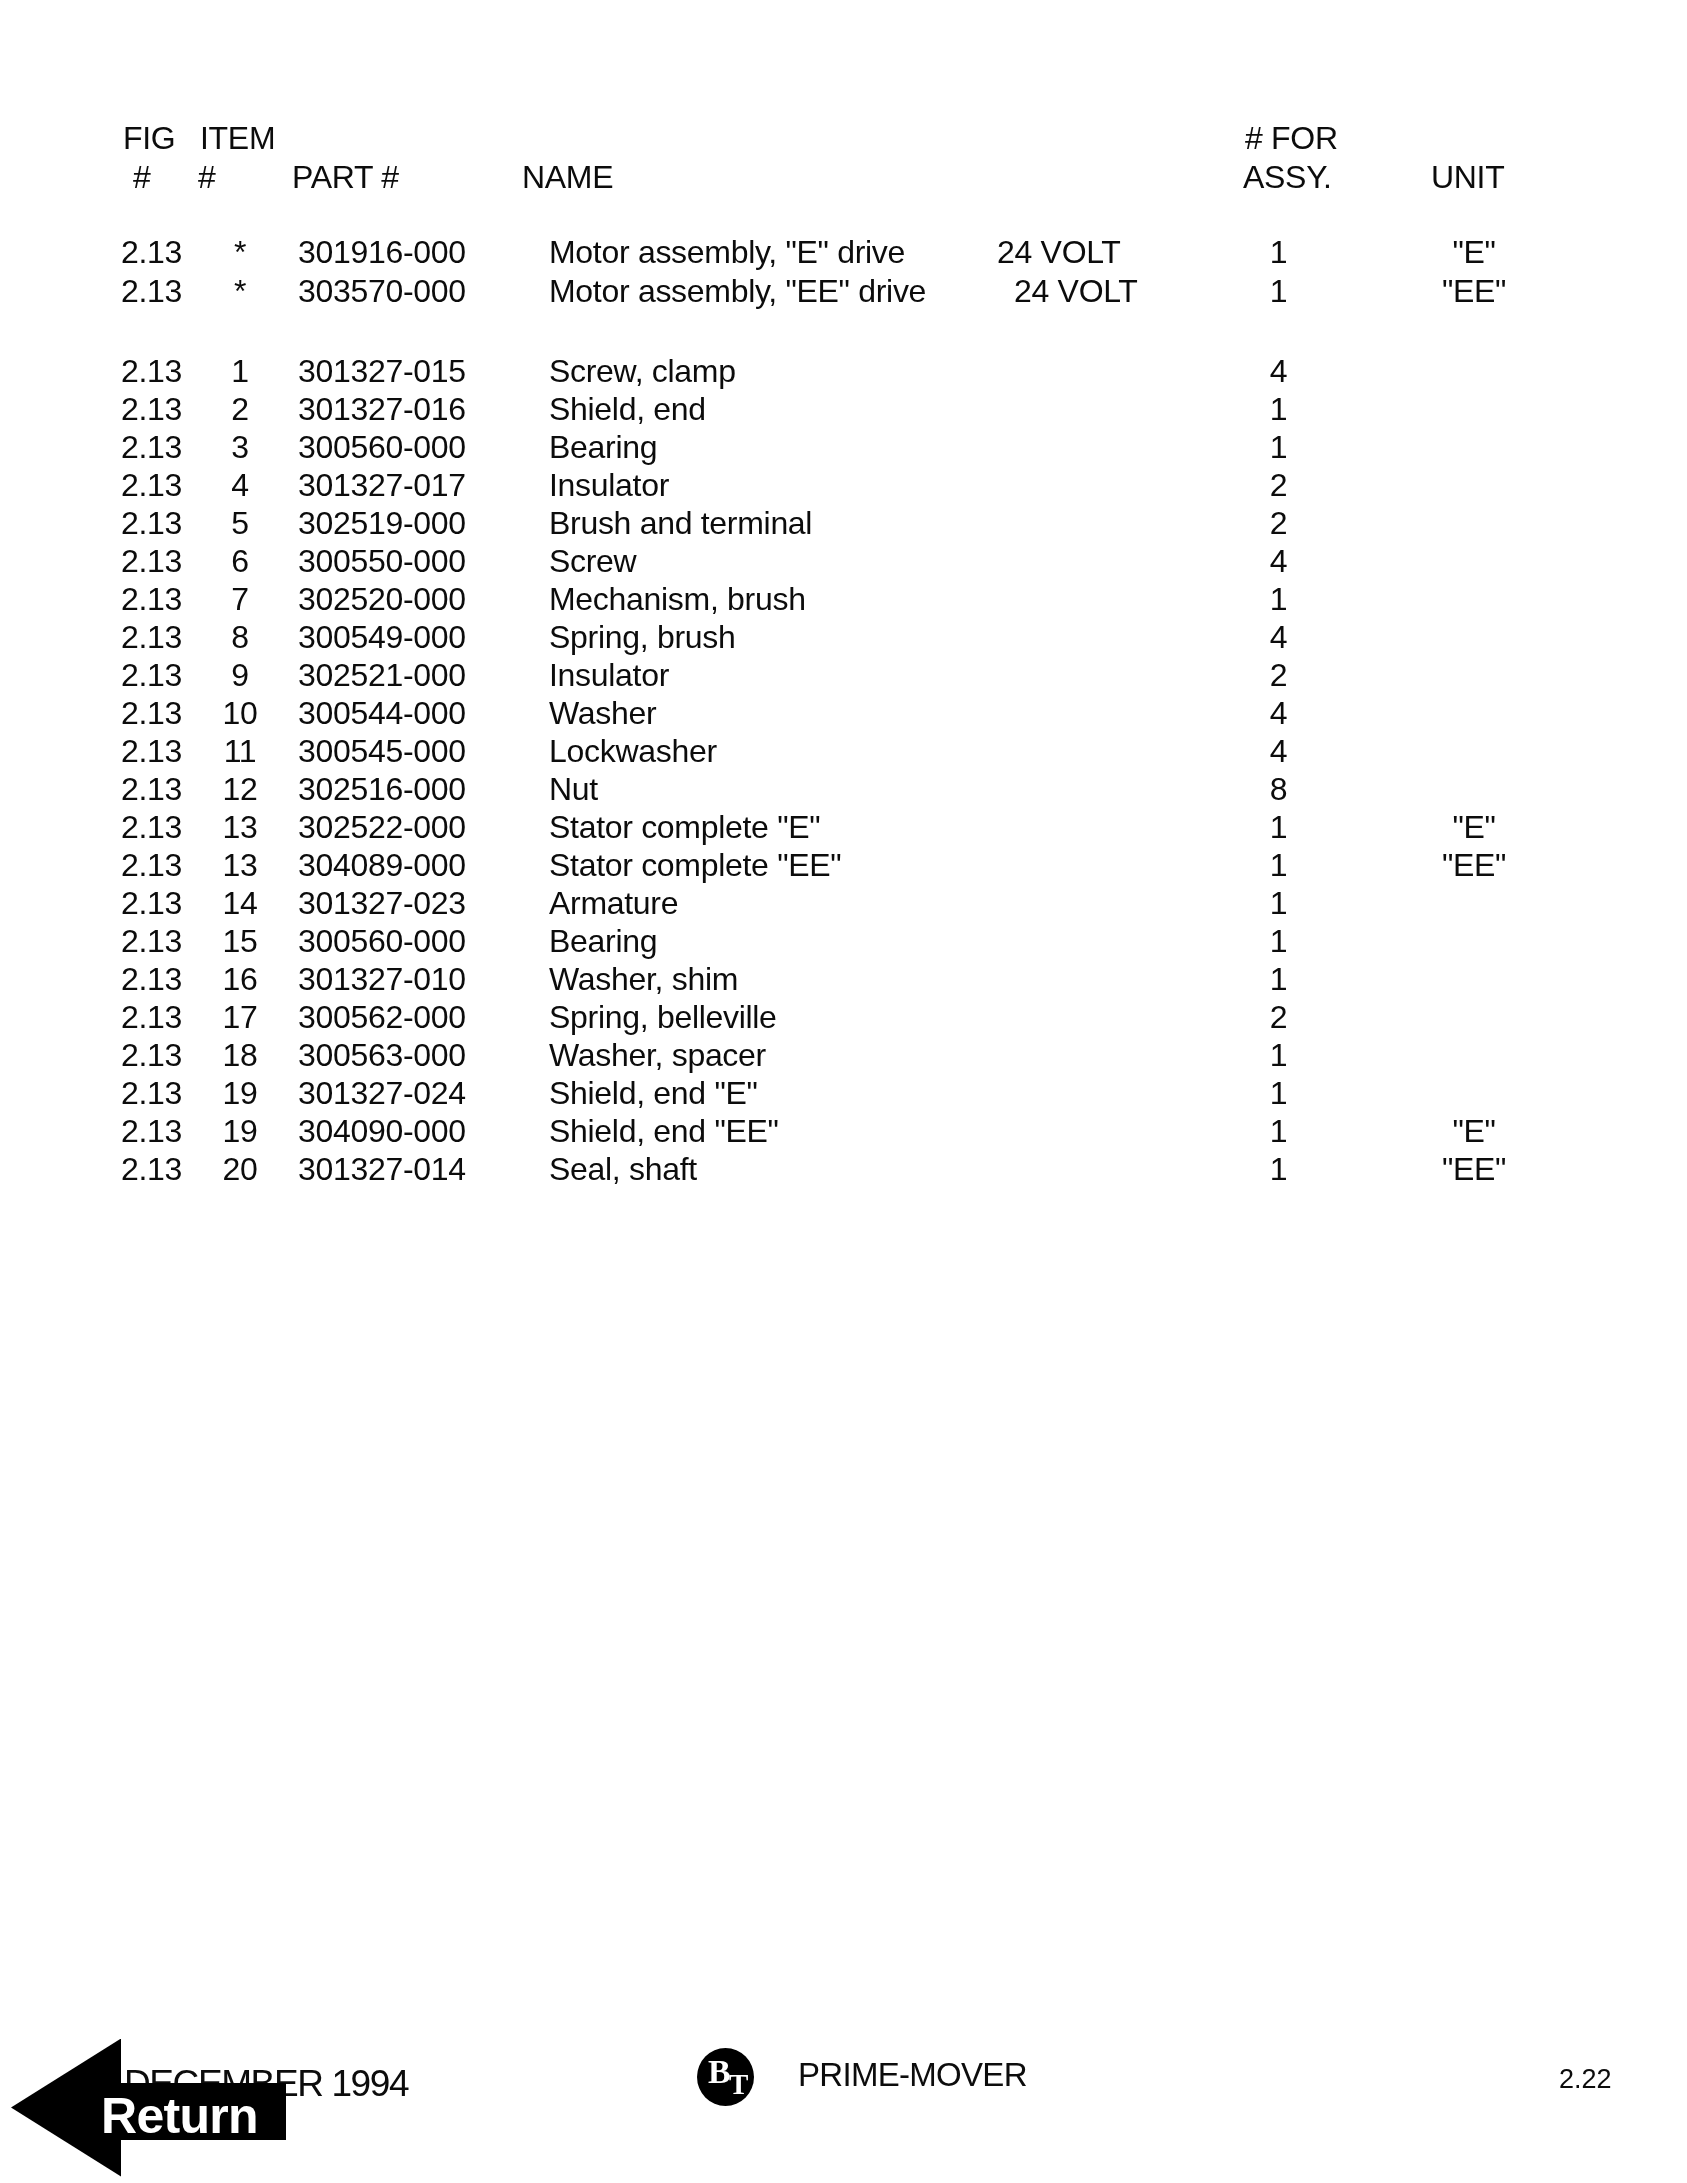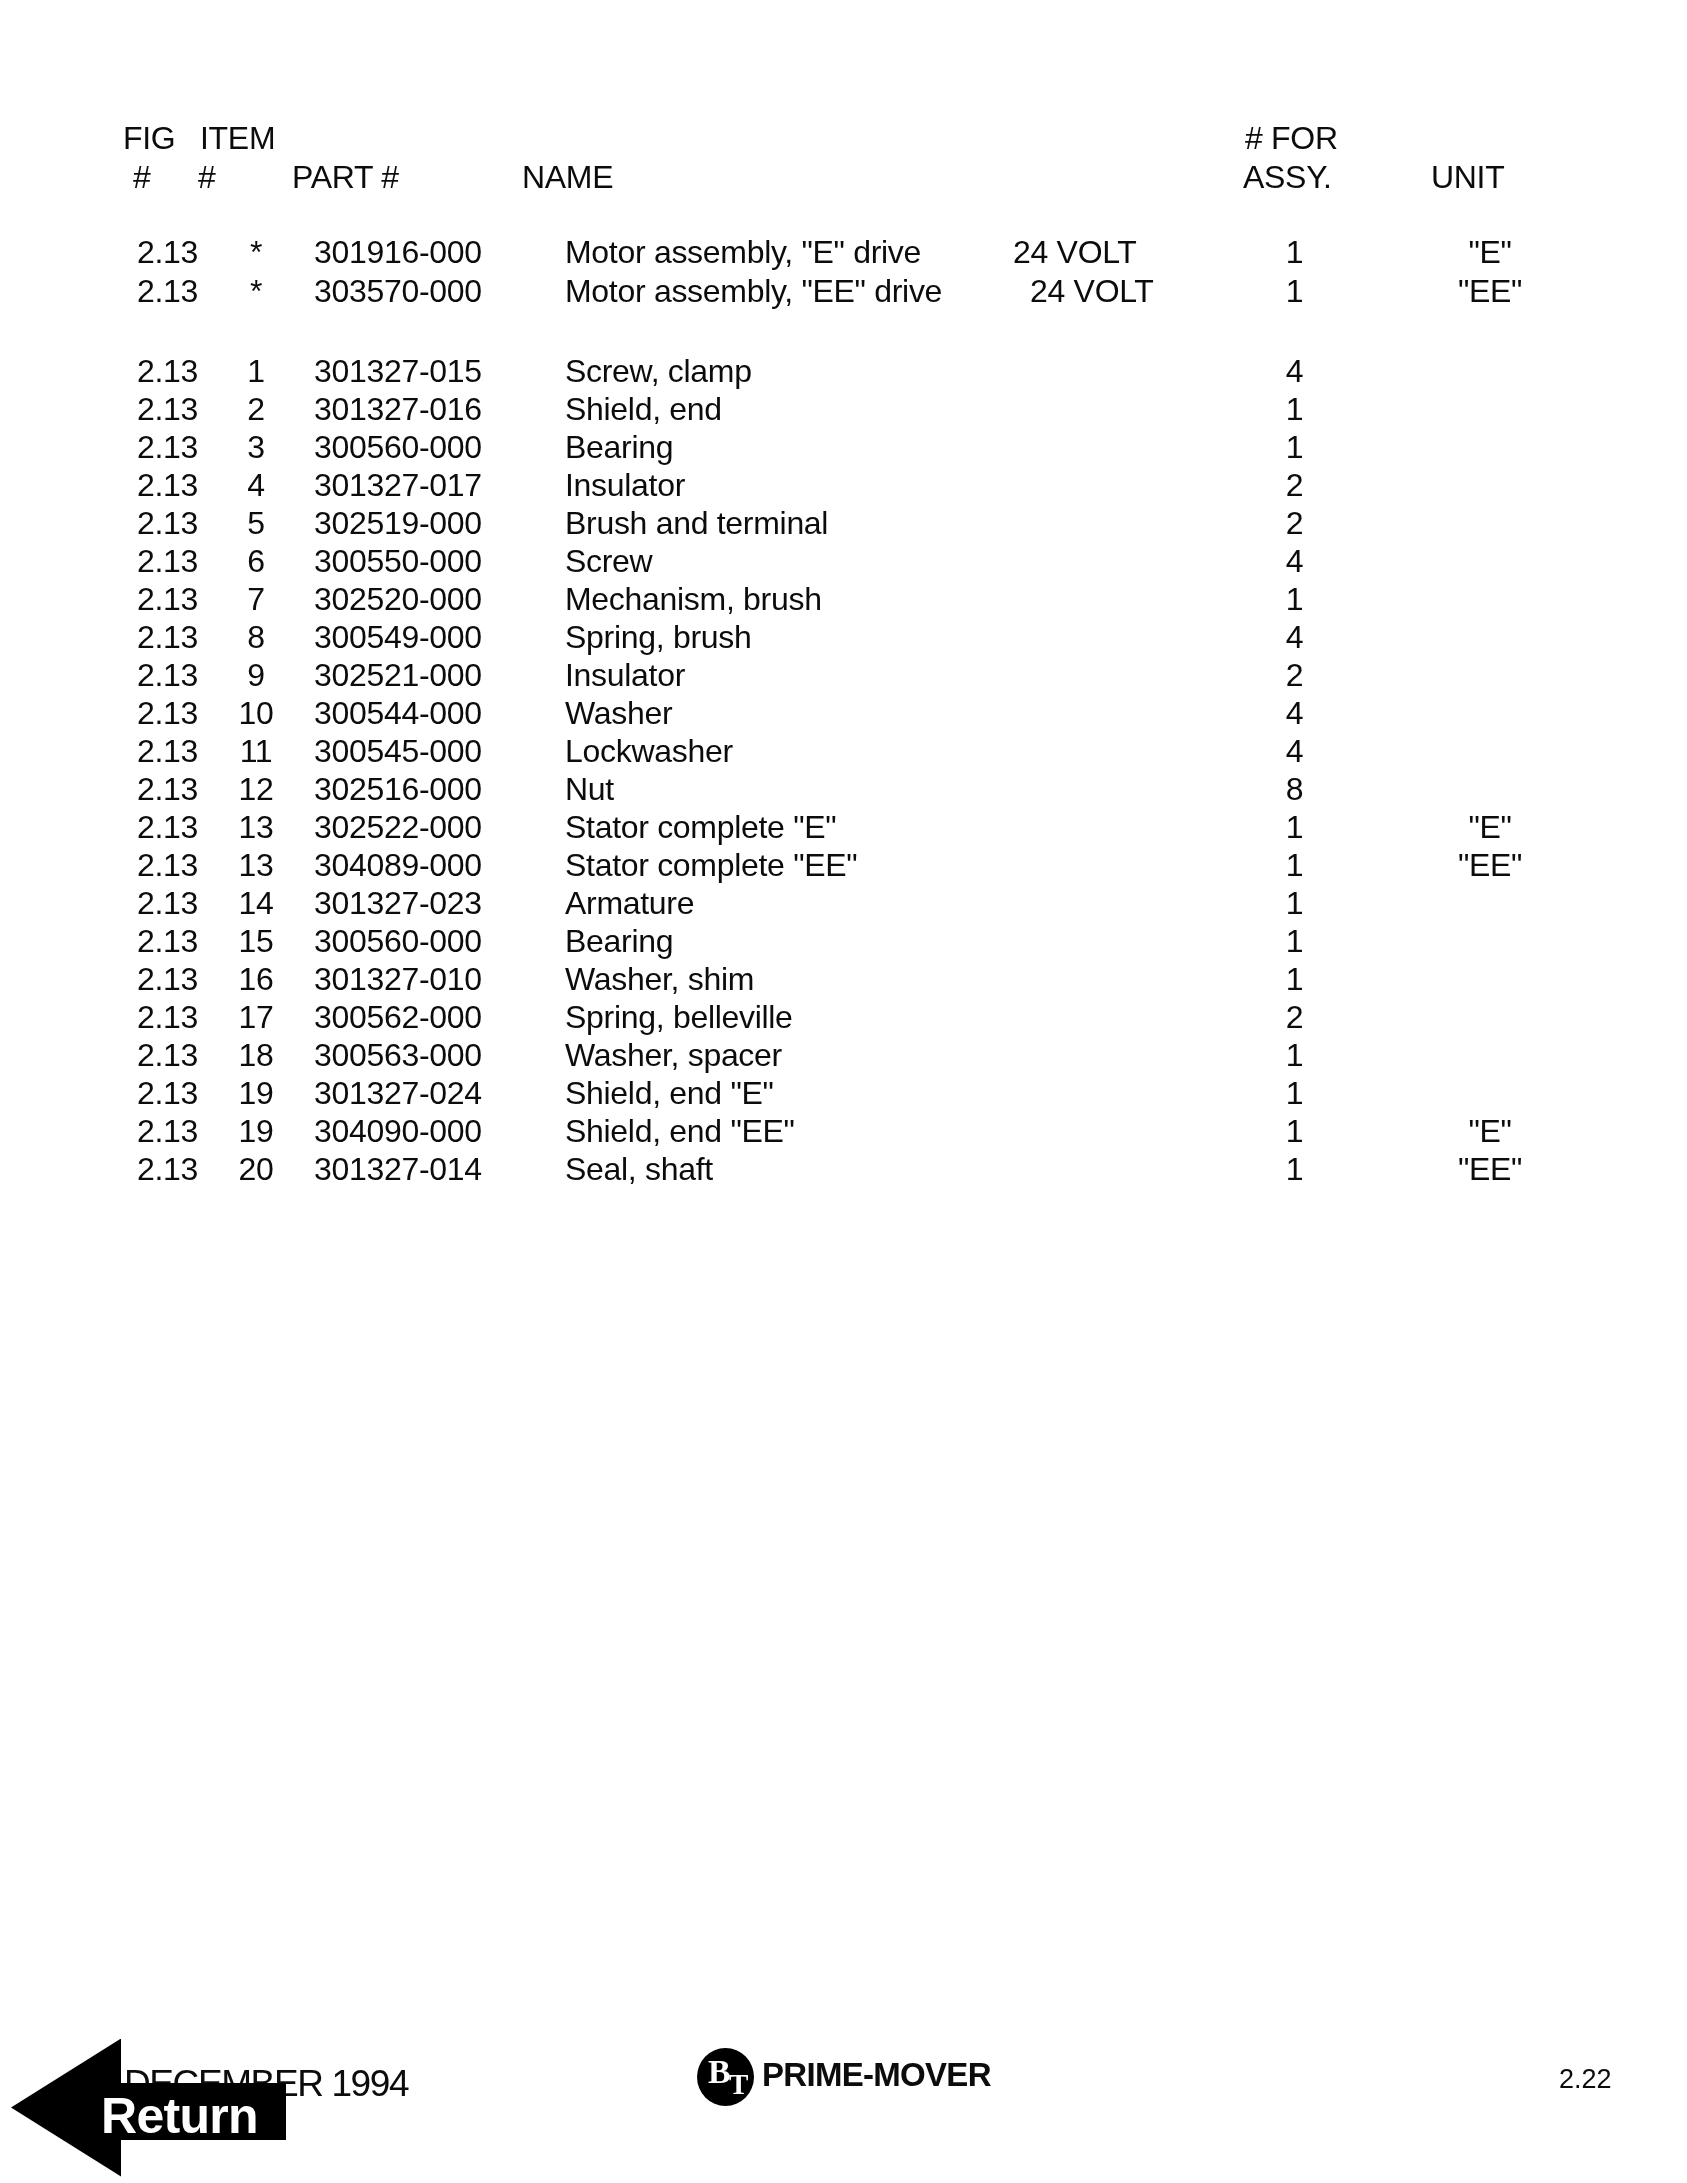--- a/index.html
+++ b/index.html
@@ -12,21 +12,21 @@
   .h-item  { left:200px;  top:122px;text-align:center; }
   .h-for   { left:1245px; top:122px; }
   .h-hash1 { left:133px;  top:161px; }
   .h-hash2 { left:198px;  top:161px; }
   .h-part  { left:292px;  top:161px; }
   .h-name  { left:522px;  top:161px; }
   .h-assy  { left:1243px; top:161px; }
   .h-unit  { left:1431px; top:161px; }
 
   
-  .table { position:absolute; left:16px; top:236px; width:1402px; }
+  .table { position:absolute; left:0; top:236px; width:1402px; }
   .table-row { position:relative; height:38px; }
   .table-row.motor { height:39px; }
   .table-gap { height:41px; }
   .cell { position:absolute; top:0; font-size:32px; letter-spacing:-0.3px; line-height:32px; white-space:pre; }
   .c-fig  { left:121px; }
   .c-item { left:202px; width:76px; text-align:center; }
   .c-part { left:298px; }
   .c-name { left:549px; }
   .c-volt { left:991px;margin-left:6px; }
   .table-row:nth-child(2) .c-volt { left:1008px; }
@@ -42,21 +42,21 @@
   .arrow-shaft { position:absolute; left:119px; top:50px; width:167px; height:57px; background:#000; }
   .return-label { position:absolute; left:101px; top:58px; color:#ffffff; font-size:50px; font-weight:700;
                   letter-spacing:-0.7px; line-height:1; z-index:3; }
 
   .logo { position:absolute; left:697px; top:2048px; z-index:1; }
   .logo-circle { position:absolute; left:0; top:0; width:57px; height:58px; background:#000; border-radius:50%; }
   .logo-b { position:absolute; left:11px; top:6.9px; color:#fff; font-family:"Liberation Serif","DejaVu Serif",serif;
             font-weight:700; font-size:34px; line-height:1; }
   .logo-t { position:absolute; left:32px; top:22px; color:#fff; font-family:"Liberation Serif","DejaVu Serif",serif;
             font-weight:700; font-size:29px; line-height:1; }
-  .brand { position:absolute; left:762px; top:2058px; font-size:33px; font-weight:700; letter-spacing:-0.7px; line-height:1; }
+  .brand { position:absolute; left:798px; top:2058px; font-size:33px; font-weight:400; letter-spacing:-0.7px; line-height:1; }
   .page-number { position:absolute; left:1559px; top:2066px; font-size:27px; line-height:1;text-align:right; }
 </style>
 </head>
 <body>
 
 <div class="hdr h-fig">FIG</div>
 <div class="hdr h-item">ITEM</div>
 <div class="hdr h-for"># FOR</div>
 <div class="hdr h-hash1">#</div>
 <div class="hdr h-hash2">#</div>

